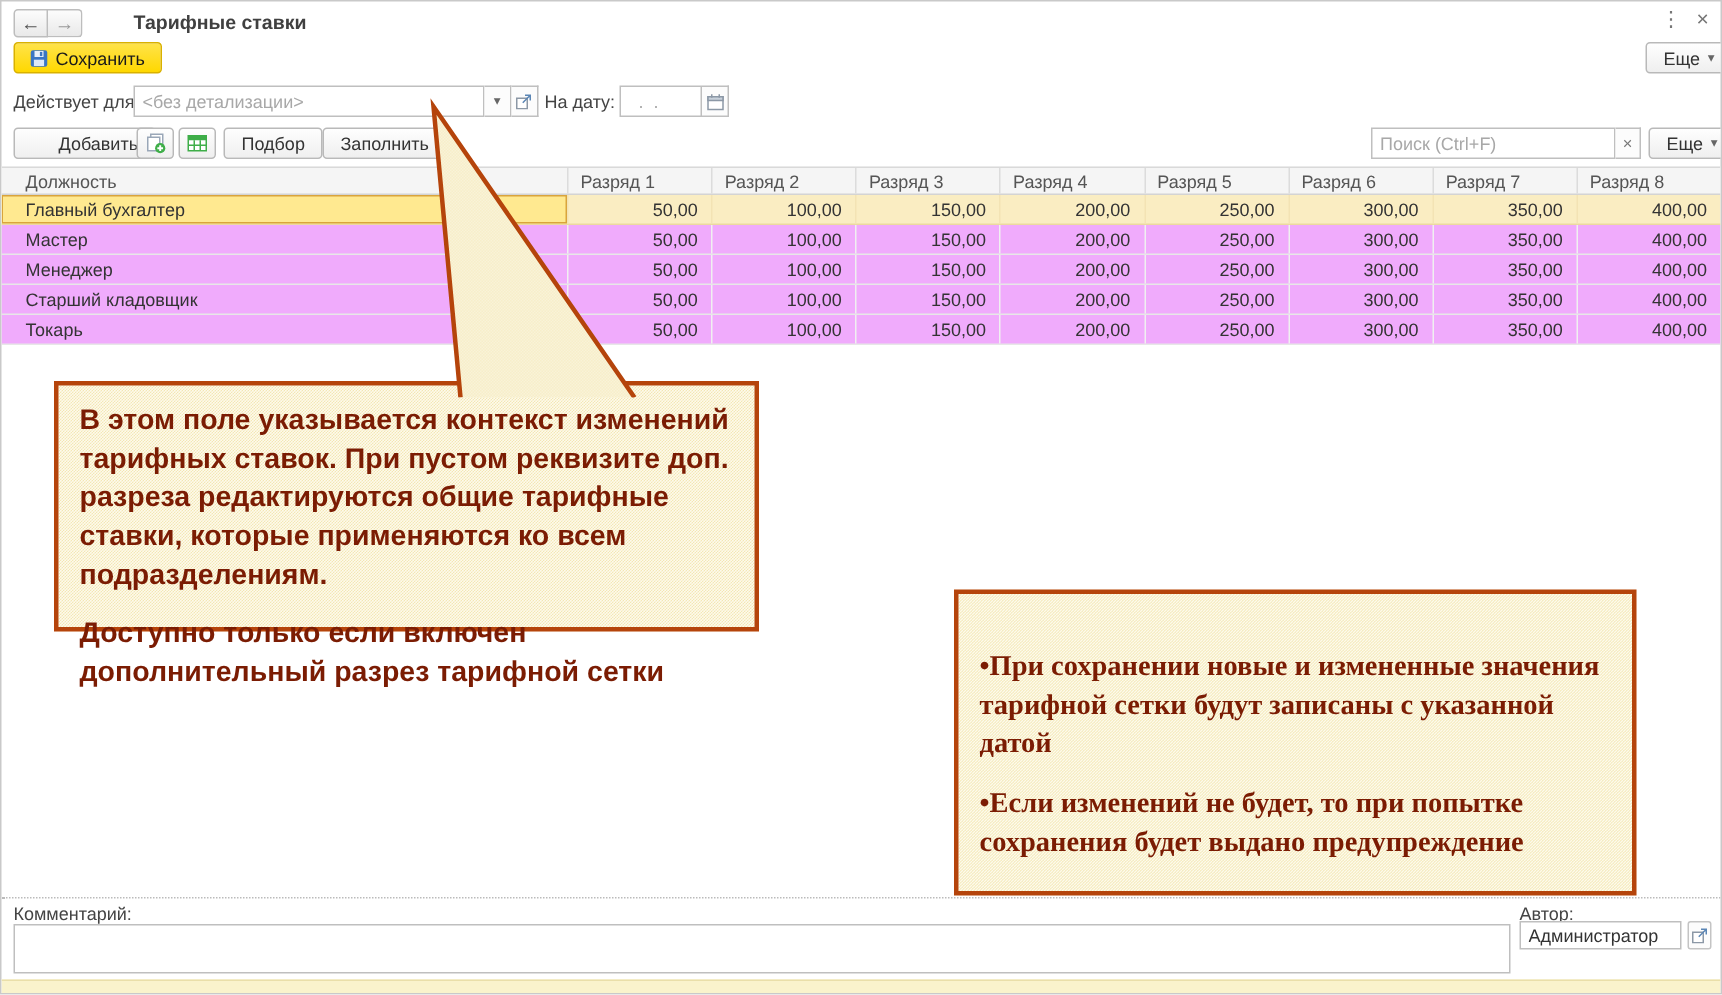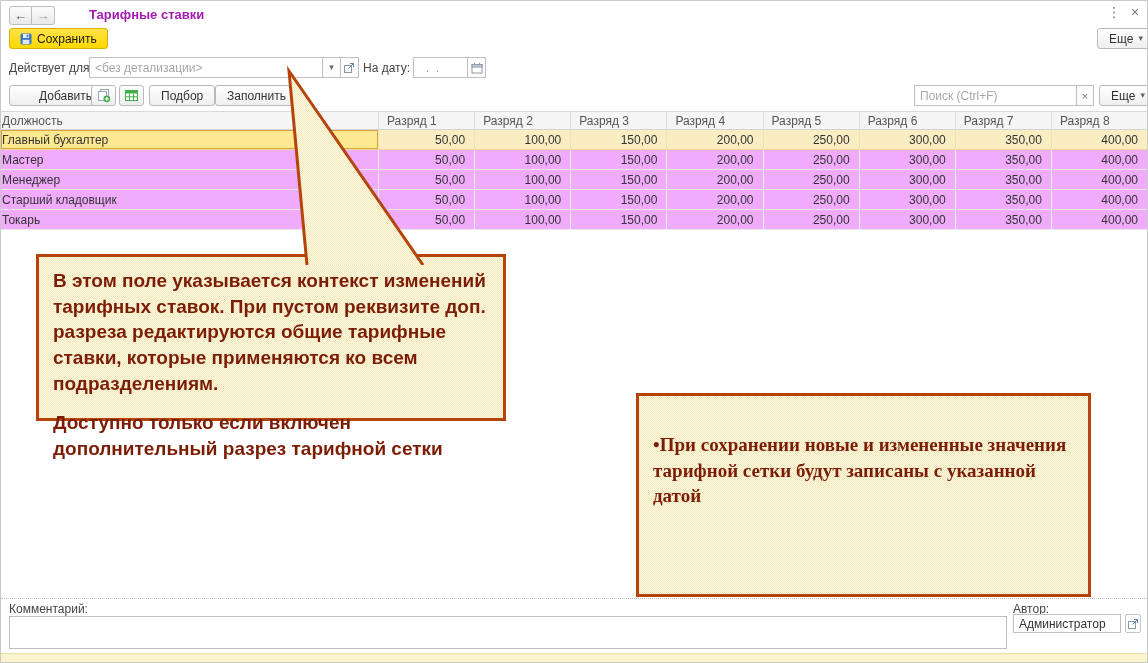--- a/index.html
+++ b/index.html
@@ -11,41 +11,41 @@
        background:linear-gradient(#fefefe,#efefef);border:1px solid #b9b9b9;border-radius:3px;
        font-size:12px;color:#333;box-sizing:border-box;cursor:default;white-space:nowrap;}
   .icon-btn{width:25px;padding:0;}
   .caret{font-size:9px;color:#666;line-height:1;}
   
   .nav-group{display:flex;}
   .nav-btn{width:23px;height:19px;display:flex;align-items:center;justify-content:center;
        background:linear-gradient(#fcfcfc,#e9e9e9);border:1px solid #bdbdbd;box-sizing:border-box;font-size:13px;}
   .nav-btn.first{border-radius:3px 0 0 3px;color:#555;}
   .nav-btn.last{border-radius:0 3px 3px 0;border-left:none;color:#999;}
-  .title{font-size:13px;font-weight:bold;color:#a21caf;}
+  .title{font-size:13px;font-weight:bold;color:#404040;}
   .winctl{font-size:14px;color:#777;cursor:default;}
   
   .save-btn{display:inline-flex;align-items:center;gap:5px;height:21px;padding:0 10px;
        background:linear-gradient(#ffe34a,var(--accent_yellow,#ffd800));border:1px solid #d9b100;border-radius:3px;
        font-size:12px;color:#1a1a1a;box-sizing:border-box;}
   
   .lbl{color:#444;}
   .input{height:21px;border:1px solid #bfbfbf;background:#fff;box-sizing:border-box;font-family:"Liberation Sans",sans-serif;
        font-size:12px;color:#333;padding:0 5px;outline:none;}
   .input::placeholder{color:#a8a8a8;}
   .combo{display:flex;align-items:stretch;}
   .combo .side{width:18px;display:flex;align-items:center;justify-content:center;background:#fcfcfc;
        border:1px solid #bfbfbf;border-left:none;box-sizing:border-box;}
   textarea.input{resize:none;padding:3px 5px;}
   
   #grid{position:absolute;left:0;right:0;top:110px;}
   .t-row{display:flex;align-items:stretch;height:19px;border-bottom:1px solid #e7e7e7;background:#f0abfc;}
   .t-row.hdr{height:17px;background:#f5f5f5;border-top:1px solid #d9d9d9;border-bottom:1px solid #d4d4d4;color:#555;}
   .cell{display:flex;align-items:center;box-sizing:border-box;overflow:hidden;white-space:nowrap;}
-  .col-pos{width:377px;padding-left:1px;text-align:center;}
+  .col-pos{width:377px;padding-left:16px;text-align:center;}
   .col-num{flex:1;justify-content:flex-end;padding-right:9px;border-left:1px solid #f0f0f0;}
   .t-row.hdr .col-num{justify-content:flex-start;padding-left:8px;border-left:1px solid #dcdcdc;}
   .t-row.selected{background:#faedc2;border-bottom:1px solid #ecd9a0;}
   .t-row.selected .col-num{border-left:1px solid #f3e3b4;}
   .sel-cell{background:var(--selection,#ffe990);box-shadow:inset 0 0 0 1px #d9a43c;}
   
   .callout{position:absolute;z-index:4;border:3px solid var(--callout_border,#b5440b);box-sizing:border-box;
        color:var(--callout_text,#7b1c03);font-weight:bold;font-size:19px;line-height:1.35;
        background-color:#fdfaec;
        background-image:linear-gradient(45deg,#f3e7b4 25%,transparent 25%,transparent 75%,#f3e7b4 75%),
@@ -244,20 +244,21 @@
         <rect width="1" height="1" fill="#f3e7b4"></rect>
         <rect x="1" y="1" width="1" height="1" fill="#f3e7b4"></rect>
       </pattern>
     </defs>
     <path d="M28,200 L10,6 L144,200 Z" fill="url(#dither)"></path>
     <path d="M28,200 L10,6 L144,200" fill="none" stroke="#b5440b" stroke-width="3"></path>
   </svg>
 
   <div class="callout" style="left:635px;top:392px;width:455px;height:204px;padding:36px 14px 0 14px;font-family:Liberation Serif, serif;">
     <p>•При сохранении новые и измененные значения тарифной сетки будут записаны с указанной датой</p>
+    <p>•Если изменений не будет, то при попытке сохранения будет выдано предупреждение</p>
   </div>
 
   <div class="splitter"></div>
   <div class="abs lbl" style="left:8px;top:601px;">Комментарий:</div>
   <textarea class="abs input" style="left: 8px; top: 615px; width: 998px; height: 33px;"></textarea>
   <div class="abs lbl" style="left:1012px;top:601px;">Автор:</div>
   <input class="abs input" style="left: 1012px; top: 613px; width: 108px; height: 19px;" value="Администратор">
   <div class="abs mini-open" style="left:1124px;top:613px;">
     <span style="display:inline-flex;">
       <svg width="11" height="11" viewBox="0 0 11 11">

